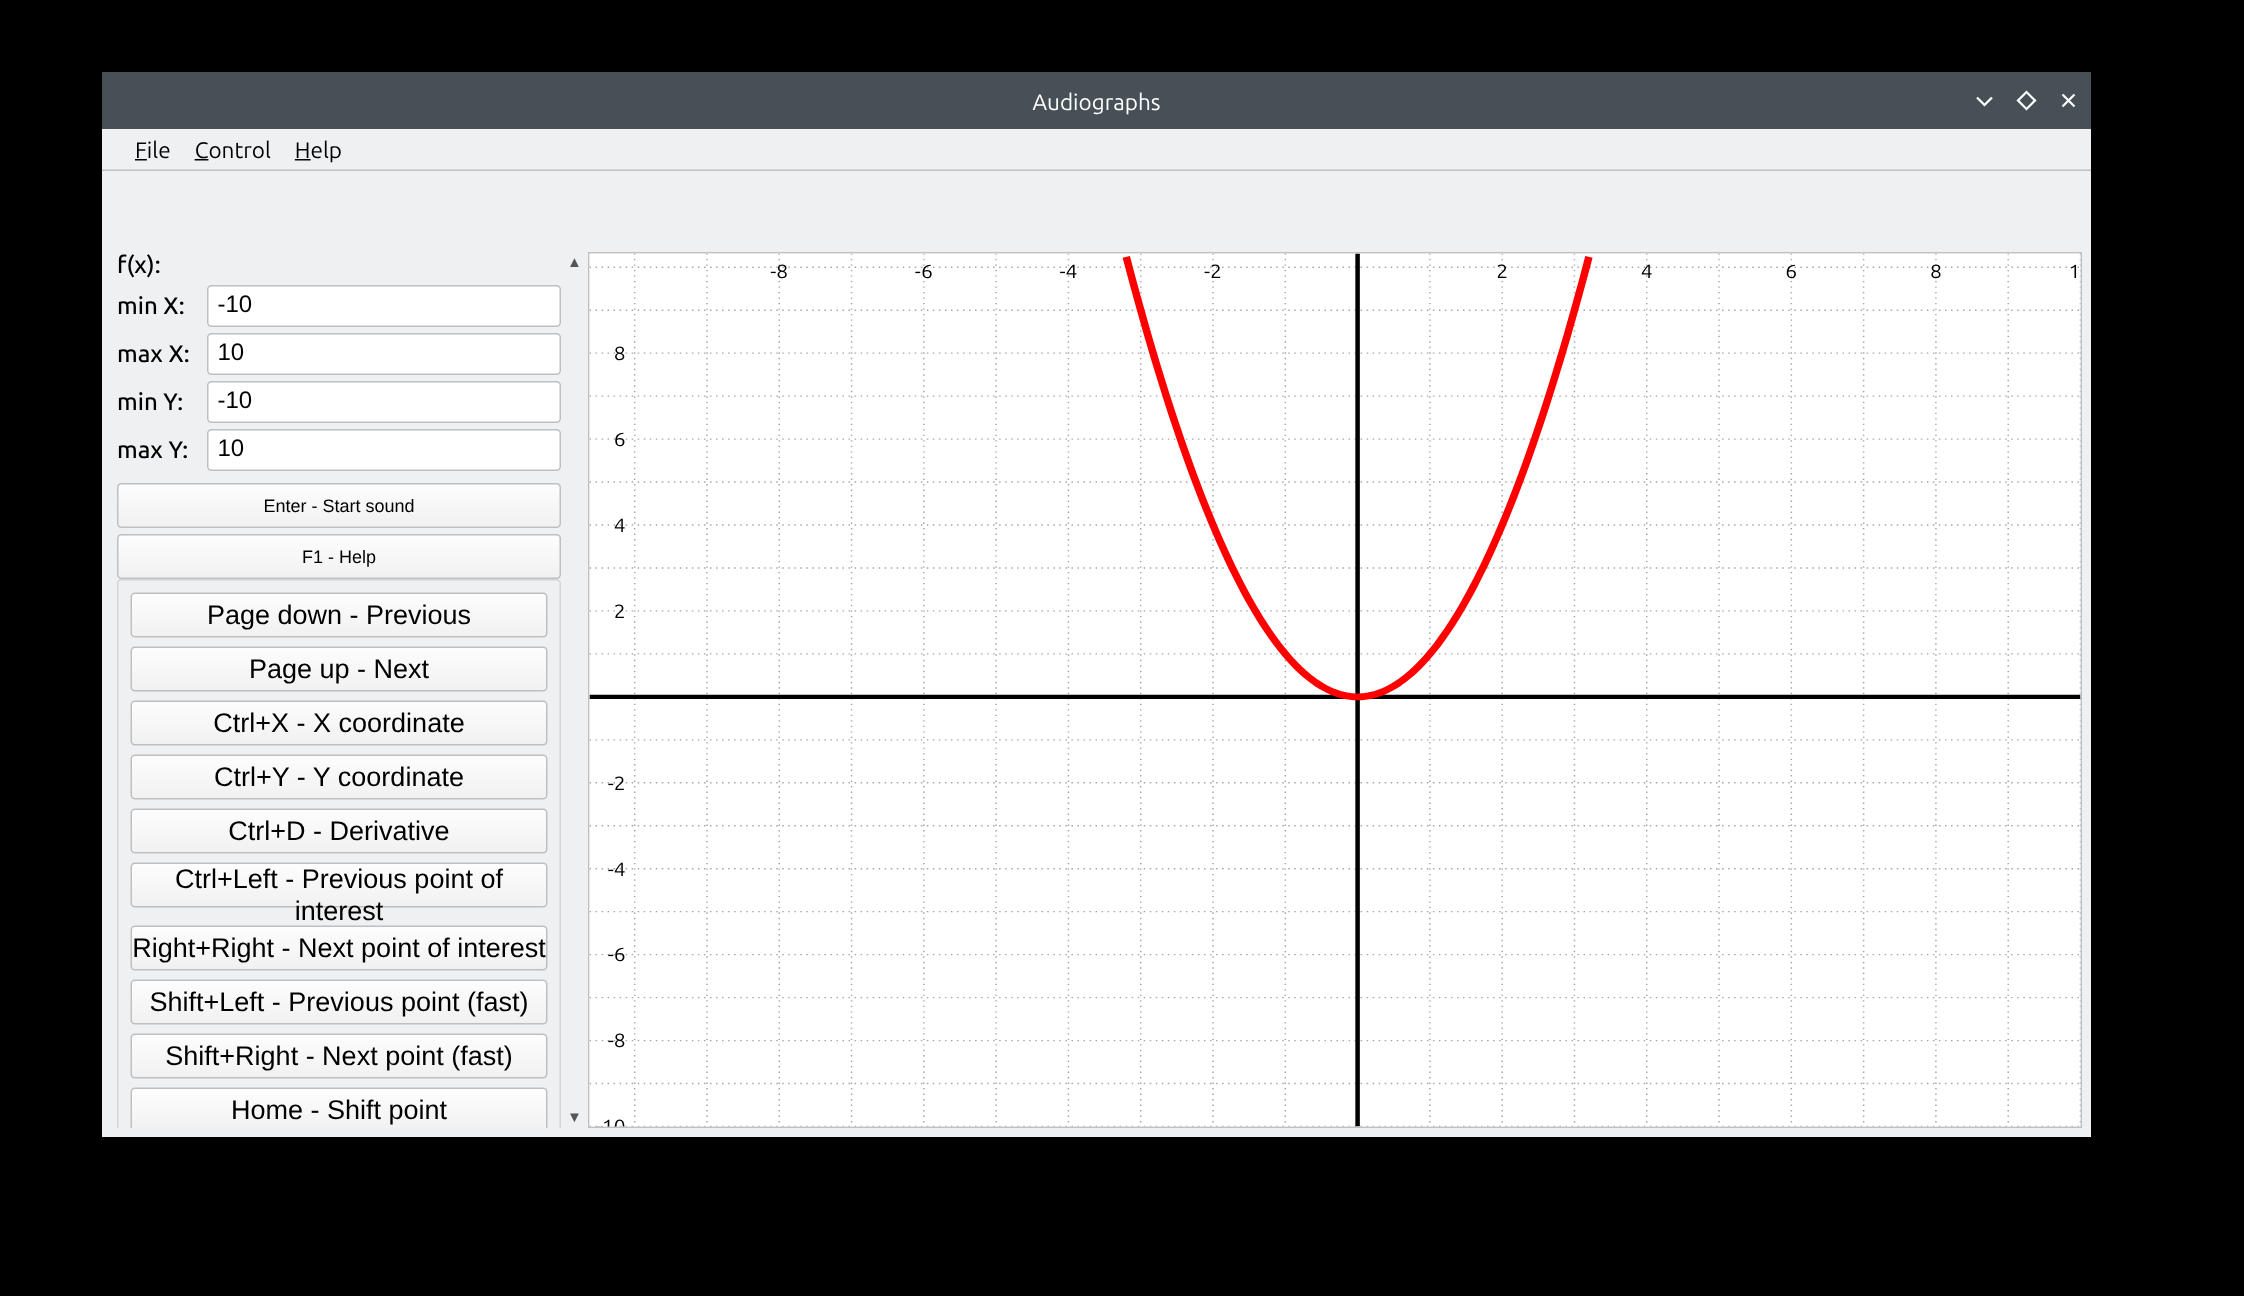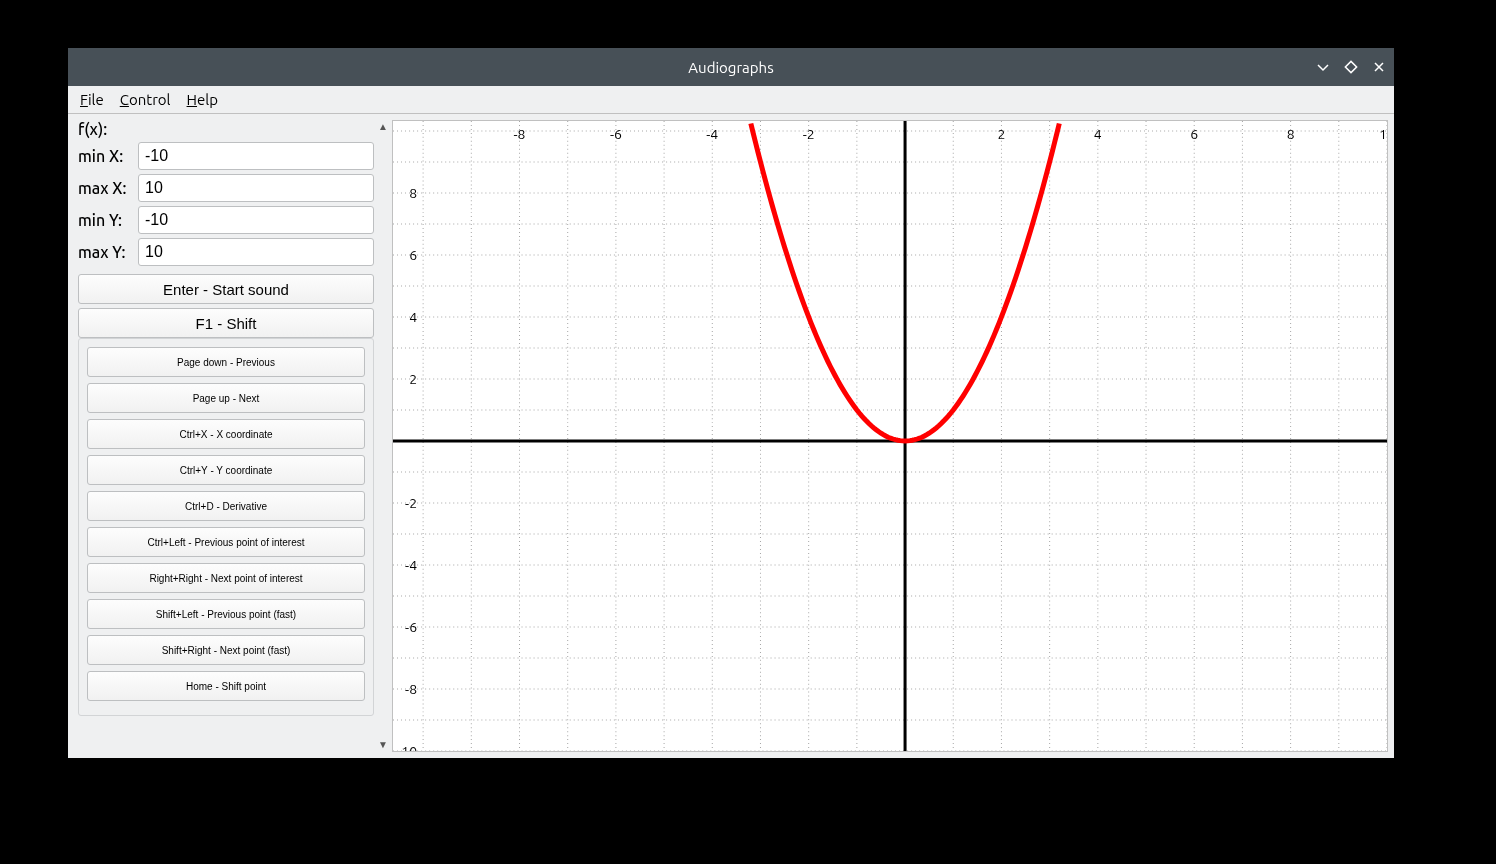--- a/index.html
+++ b/index.html
@@ -45,30 +45,31 @@
       cursor: pointer;
       display: inline-flex;
       align-items: center;
     }
     .menubar {
       height: 28px;
       background: #eff0f1;
       display: flex;
       align-items: center;
       gap: 16px;
-      padding: 0 12px;
+      padding: 0 22px;
       font-size: 15px;
       border-bottom: 1px solid #c0c0c0;
     }
     .menubar .menu-item span.ul { text-decoration: underline; }
     .menubar .menu-item { cursor: default; }
     .content {
       flex: 1;
       display: flex;
       overflow: hidden;
+      margin-top: 48px;
     }
     .sidebar-wrap {
       width: 324px;
       display: flex;
       background: #eff0f1;
       padding: 6px 2px 6px 10px;
     }
     .sidebar {
       flex: 1;
       background: #eff0f1;
@@ -111,21 +112,21 @@
       color: #000;
     }
     .field-row input.focused {
       border: 1px solid #3daee9;
       box-shadow: 0 0 0 1px rgba(61,174,233,0.3) inset;
     }
     .big-btn {
       width: 100%;
       height: 30px;
       margin-top: 4px;
-      font-size: 15px;
+      font-size: 12px;
       font-weight: 500;
       background: #f7f7f7;
       background-image: linear-gradient(#fdfdfd,#f1f1f1);
       border: 1px solid #bdbfc1;
       border-radius: 3px;
       cursor: pointer;
     }
     .section-header {
       font-size: 17px;
       font-weight: 700;
@@ -134,21 +135,21 @@
       margin-bottom: 6px;
     }
     .controls-box {
       border: 1px solid #d2d4d6;
       border-radius: 3px;
       padding: 8px;
     }
     .ctrl-btn {
       width: 100%;
       height: 30px;
-      font-size: 10px;
+      font-size: 18px;
       background: #f7f7f7;
       background-image: linear-gradient(#fdfdfd,#f1f1f1);
       border: 1px solid #bdbfc1;
       border-radius: 3px;
       cursor: pointer;
       margin-bottom: 6px;
     }
     .plot-area {
       flex: 1;
       background: #eff0f1;
@@ -218,21 +219,21 @@
         <div class="field-row">
           <label>min Y:</label>
           <input type="text" value="-10" style="">
         </div>
         <div class="field-row">
           <label>max Y:</label>
           <input type="text" value="10" style="">
         </div>
 
         <button class="big-btn">Enter - Start sound</button>
-        <button class="big-btn">F1 - Shift</button>
+        <button class="big-btn">F1 - Help</button>
 
 
         <div class="controls-box">
           <button class="ctrl-btn">Page down - Previous</button>
           <button class="ctrl-btn">Page up - Next</button>
           <button class="ctrl-btn">Ctrl+X - X coordinate</button>
           <button class="ctrl-btn">Ctrl+Y - Y coordinate</button>
           <button class="ctrl-btn">Ctrl+D - Derivative</button>
           <button class="ctrl-btn">Ctrl+Left - Previous point of interest</button>
           <button class="ctrl-btn">Right+Right - Next point of interest</button>

